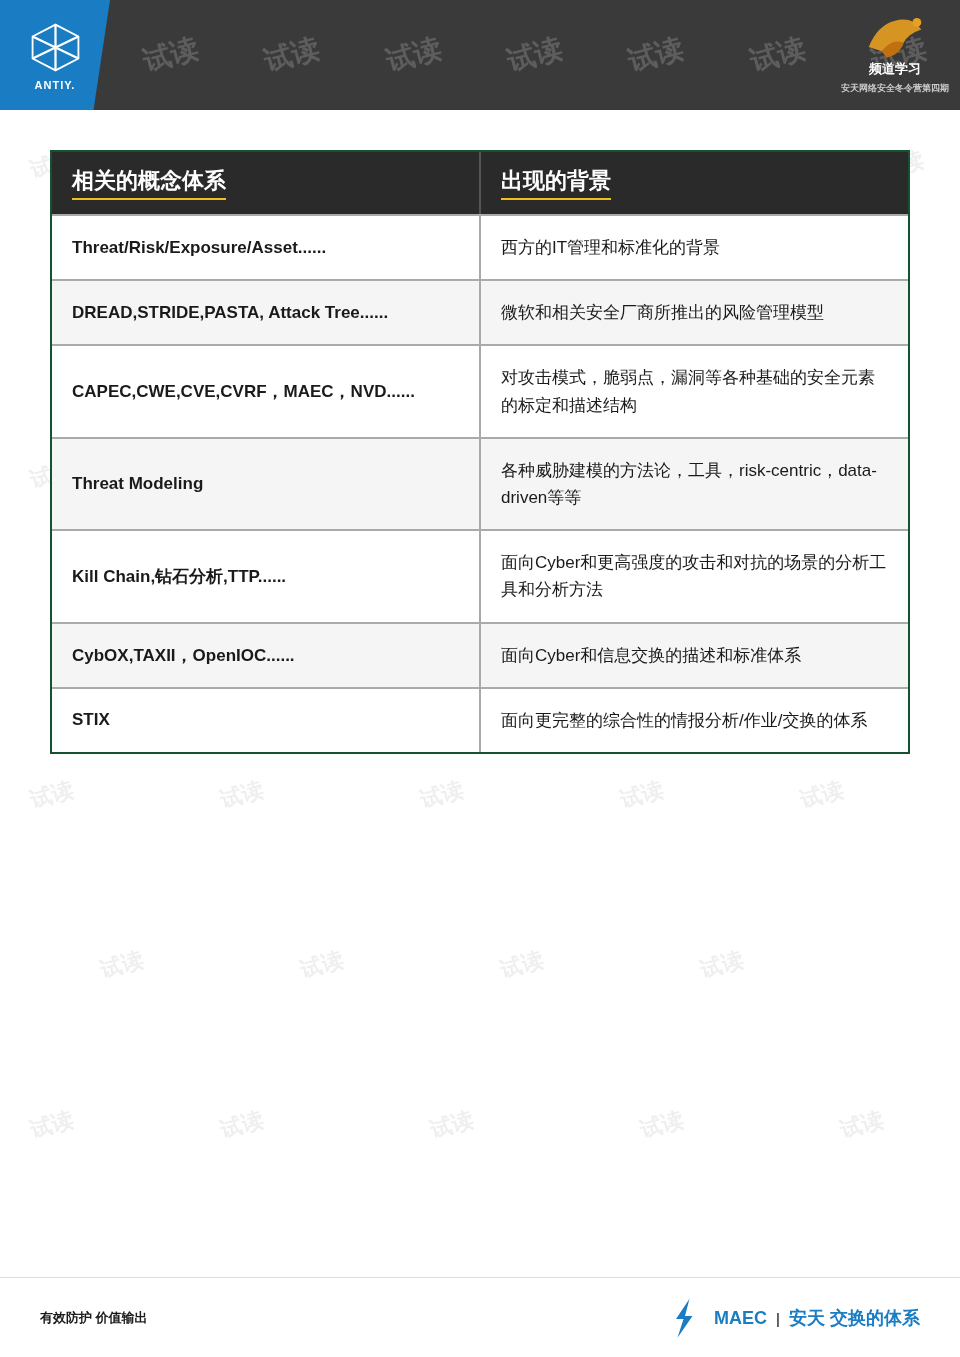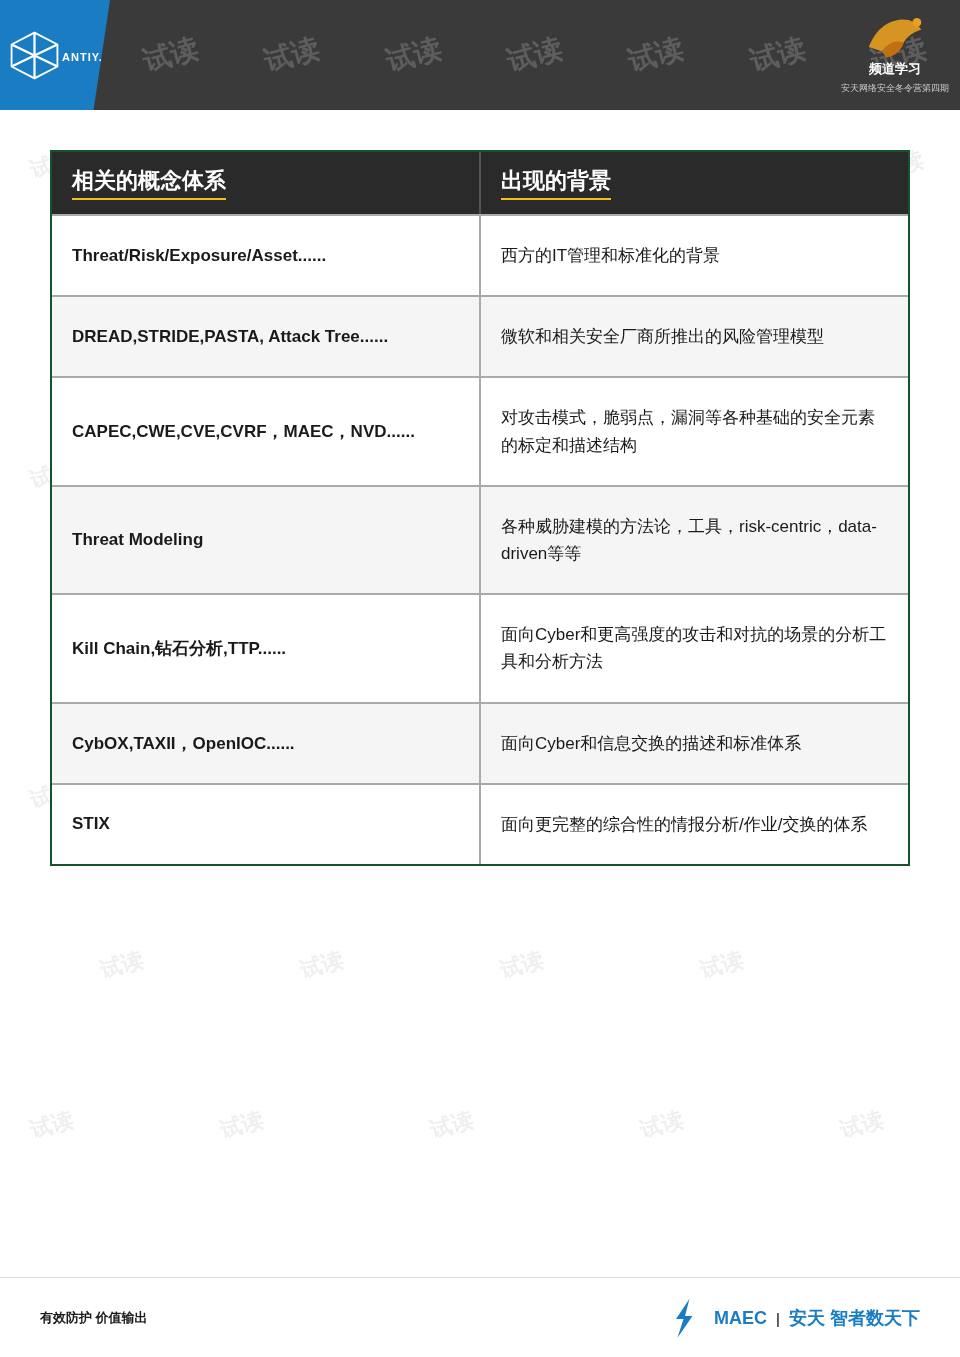--- a/index.html
+++ b/index.html
@@ -20,21 +20,21 @@
       position: relative;
       display: flex;
       align-items: center;
     }
 
     .logo-box {
       width: 110px;
       height: 110px;
       background: #1a7dc4;
       display: flex;
-      flex-direction: row;
+      flex-direction: column;
       align-items: center;
       justify-content: center;
       position: relative;
       clip-path: polygon(0 0, 100% 0, 85% 100%, 0 100%);
       flex-shrink: 0;
     }
 
     .logo-icon {
       width: 55px;
       height: 55px;
@@ -84,20 +84,21 @@
       font-weight: bold;
       line-height: 1.3;
       text-align: right;
     }
 
     .top-right-logo .sub-text {
       color: #cccccc;
       font-size: 9px;
       text-align: center;
       margin-top: 4px;
+      font-weight: bold;
     }
 
     
     .body-watermarks {
       position: absolute;
       top: 110px;
       left: 0;
       width: 100%;
       height: calc(100% - 110px - 80px);
       pointer-events: none;
@@ -172,21 +173,21 @@
       font-size: 17px;
       font-weight: bold;
       color: #1a1a1a;
       border-right: 2px solid #aaa;
       display: flex;
       align-items: center;
     }
 
     .table-cell-right {
       flex: 1;
-      padding: 26px 20px;
+      padding: 18px 20px;
       font-size: 17px;
       color: #1a1a1a;
       line-height: 1.6;
       display: flex;
       align-items: center;
     }
 
     
     .footer {
       position: absolute;
@@ -349,16 +350,16 @@
   <span class="footer-left">有效防护 价值输出</span>
   <div class="footer-right">
     <svg width="45" height="45" viewBox="0 0 60 60">
 
       <polygon points="38,5 20,32 30,32 22,57 42,28 32,28" fill="#1a7dc4"></polygon>
     </svg>
     <span class="footer-brand">
       <span>MAEC</span>
       <span style="color:#555;font-size:14px;margin:0 4px;">|</span>
       <span>安天</span>
-      <span>智者数天下</span>
+      <span>交换的体系</span>
     </span>
   </div>
 </div>
 
 </body></html>

